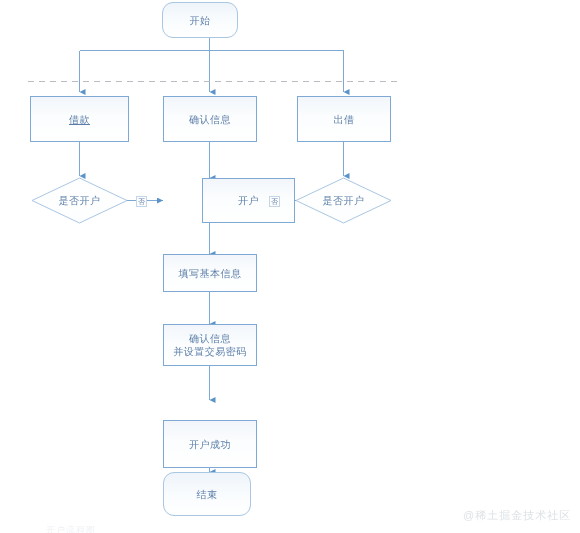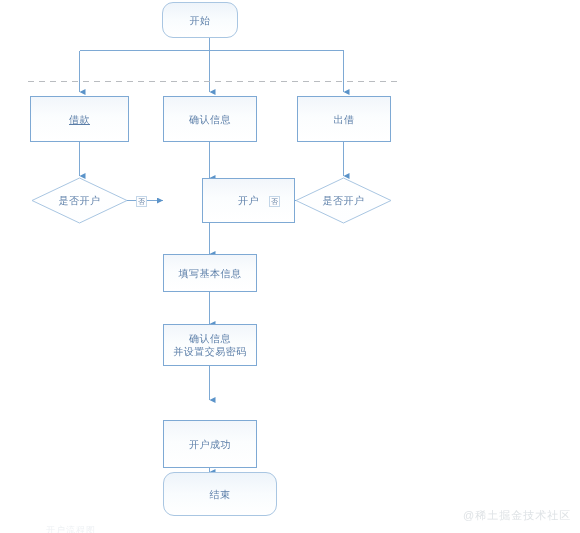--- a/index.html
+++ b/index.html
@@ -169,21 +169,21 @@
   </div>
 
   <div class="node node-rect" style="left:163px; top:254px; width:94px; height:38px;">
     <span>填写基本信息</span>
   </div>
 
   <div class="node node-rect" style="left:163px; top:400px; width:94px; height:48px;margin-top:20px;">
     <span>开户成功</span>
   </div>
 
-  <div class="node node-terminator" style="left:163px; top:472px; width:114px; height:44px;">
+  <div class="node node-terminator" style="left:163px; top:472px; width:88px; height:44px;">
     <span>结束</span>
   </div>
 
   <div class="edge-label" style="left:136px; top:196px;">否</div>
 
   <div class="edge-label" style="left:269px; top:196px;">否</div>
 
   <div class="watermark" style="left:438px; top:508px;margin-left:25px;">@稀土掘金技术社区</div>
 
   <div class="caption-strip" style="left:46px; top:524px; width:180px; height:9px;">开户流程图</div>

